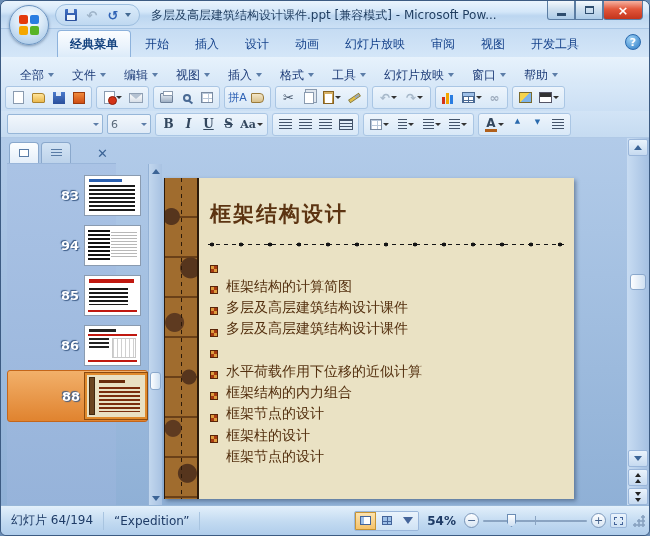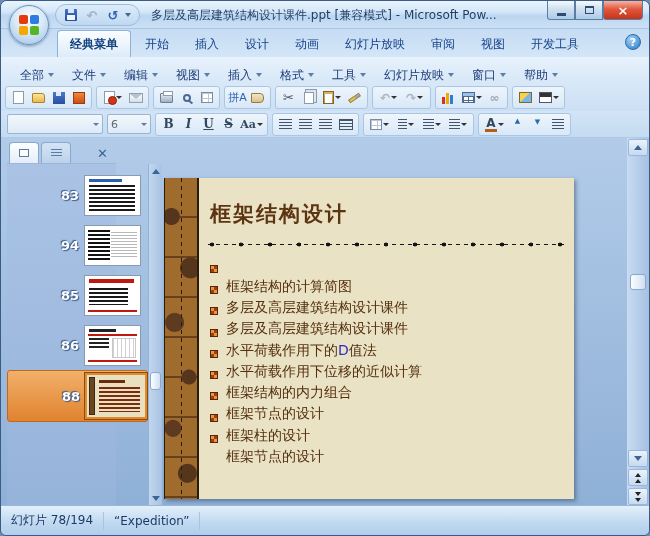--- a/index.html
+++ b/index.html
@@ -611,21 +611,20 @@
             <div class="bullet-row">
               <span class="bullet-marker"></span>
               <span class="bullet-text">多层及高层建筑结构设计课件</span>
             </div>
             <div class="bullet-row">
               <span class="bullet-marker"></span>
               <span class="bullet-text">多层及高层建筑结构设计课件</span>
             </div>
             <div class="bullet-row">
               <span class="bullet-marker"></span>
-              <span class="bullet-text">水平荷载作用下的<span style="color: rgb(42, 42, 200);">D</span>值法</span>
             </div>
             <div class="bullet-row">
               <span class="bullet-marker"></span>
               <span class="bullet-text">水平荷载作用下位移的近似计算</span>
             </div>
             <div class="bullet-row">
               <span class="bullet-marker"></span>
               <span class="bullet-text">框架结构的内力组合</span>
             </div>
             <div class="bullet-row">
@@ -663,16 +662,45 @@
       <div class="v-btn">
           <div class="dbl">
             <span class="t dn"></span>
             <span class="t dn"></span>
           </div>
         </div>
     </div>
   </div>
 
   <div class="statusbar">
-    <div class="st-seg">幻灯片 78/194</div>
+    <div class="st-seg">幻灯片 64/194</div>
     <div class="st-seg">“Expedition”</div>
+    <div class="st-right">
+      <div class="view-btns">
+        <div class="vb active">
+            <div class="vb-normal"></div>
+          </div>
+        <div class="vb">
+            <div class="vb-sorter"></div>
+          </div>
+        <div class="vb">
+            <div class="vb-show"></div>
+          </div>
+      </div>
+      <span class="zoom-label">54%</span>
+      <div class="zoom-circle">
+          <span>−</span>
+        </div>
+      <div class="zoom-slider">
+        <div class="zoom-track"></div>
+        <div class="zoom-mid"></div>
+        <div class="zoom-thumb"></div>
+      </div>
+      <div class="zoom-circle">
+          <span>+</span>
+        </div>
+      <div class="fit-btn">
+          <div class="fit-ico"></div>
+        </div>
+      <div class="grip"></div>
+    </div>
   </div>
 </div>
 
 </body></html>

